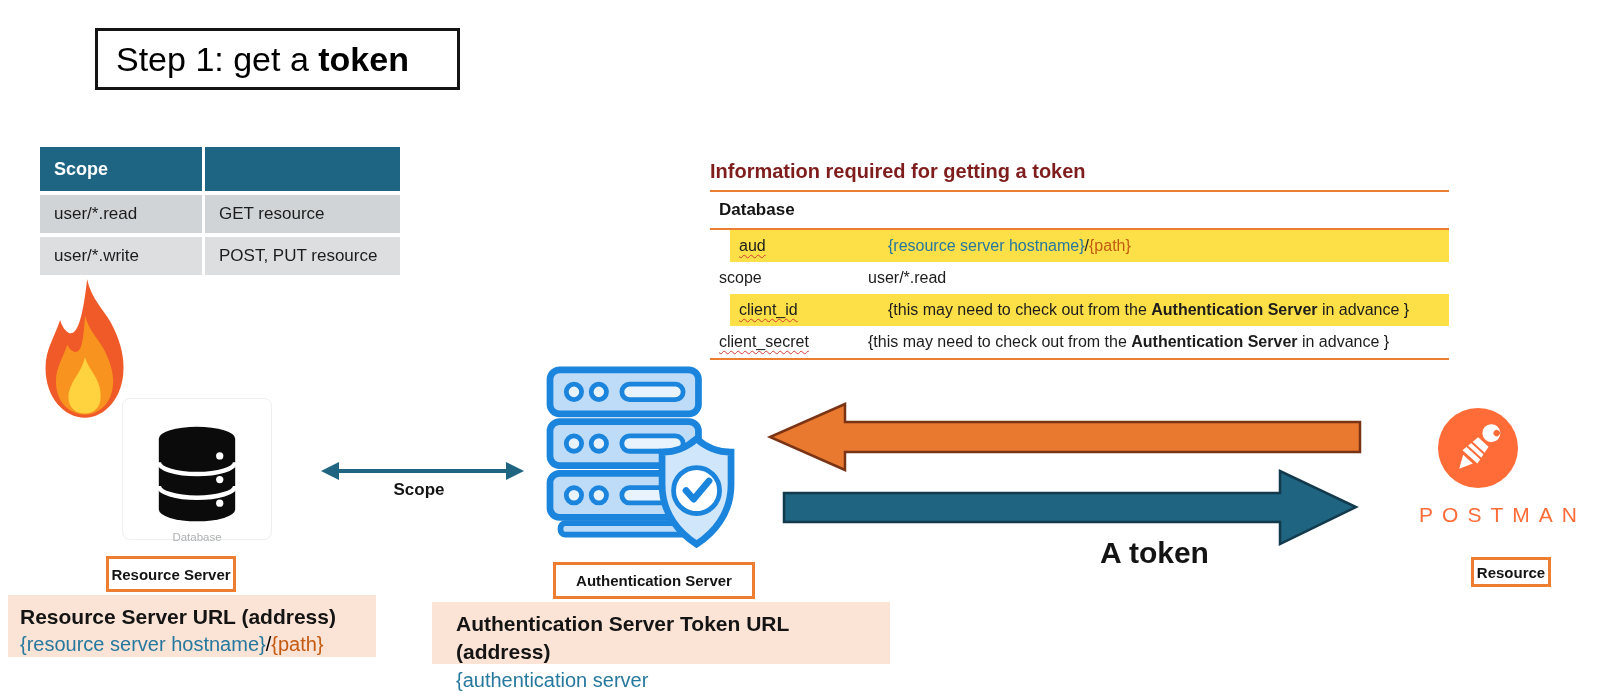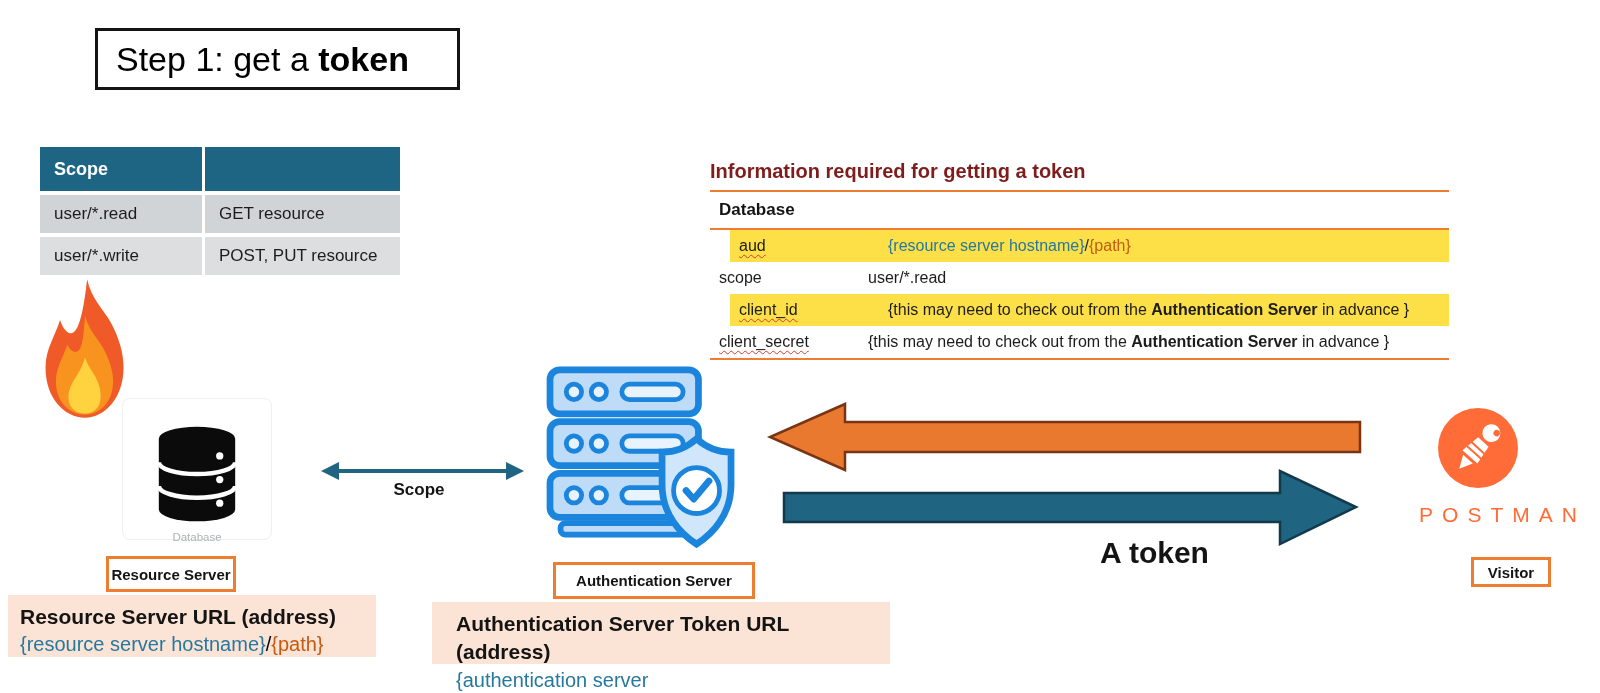--- a/index.html
+++ b/index.html
@@ -203,15 +203,15 @@
     <circle cx="40" cy="40" r="40" fill="#FF6C37"></circle>
     <g transform="rotate(42 40 40)">
       <circle cx="40" cy="20" r="9" fill="#fff"></circle>
       <circle cx="44" cy="16.5" r="3.2" fill="#FF6C37"></circle>
       <path d="M33 32 L47 32 L50 52 L30 52 Z" fill="#fff"></path>
       <path d="M31.2 40 L48.8 40 M30.5 46 L49.5 46" stroke="#FF6C37" stroke-width="2"></path>
       <path d="M33.5 55 L46.5 55 L40 68 Z" fill="#fff"></path>
     </g>
   </svg>
   <div class="postman-word">POSTMAN</div>
-  <div class="tagbox tag-visitor">Visitor</div>
+  <div class="tagbox tag-visitor">Resource</div>
 
 </div>
 
 </body></html>

